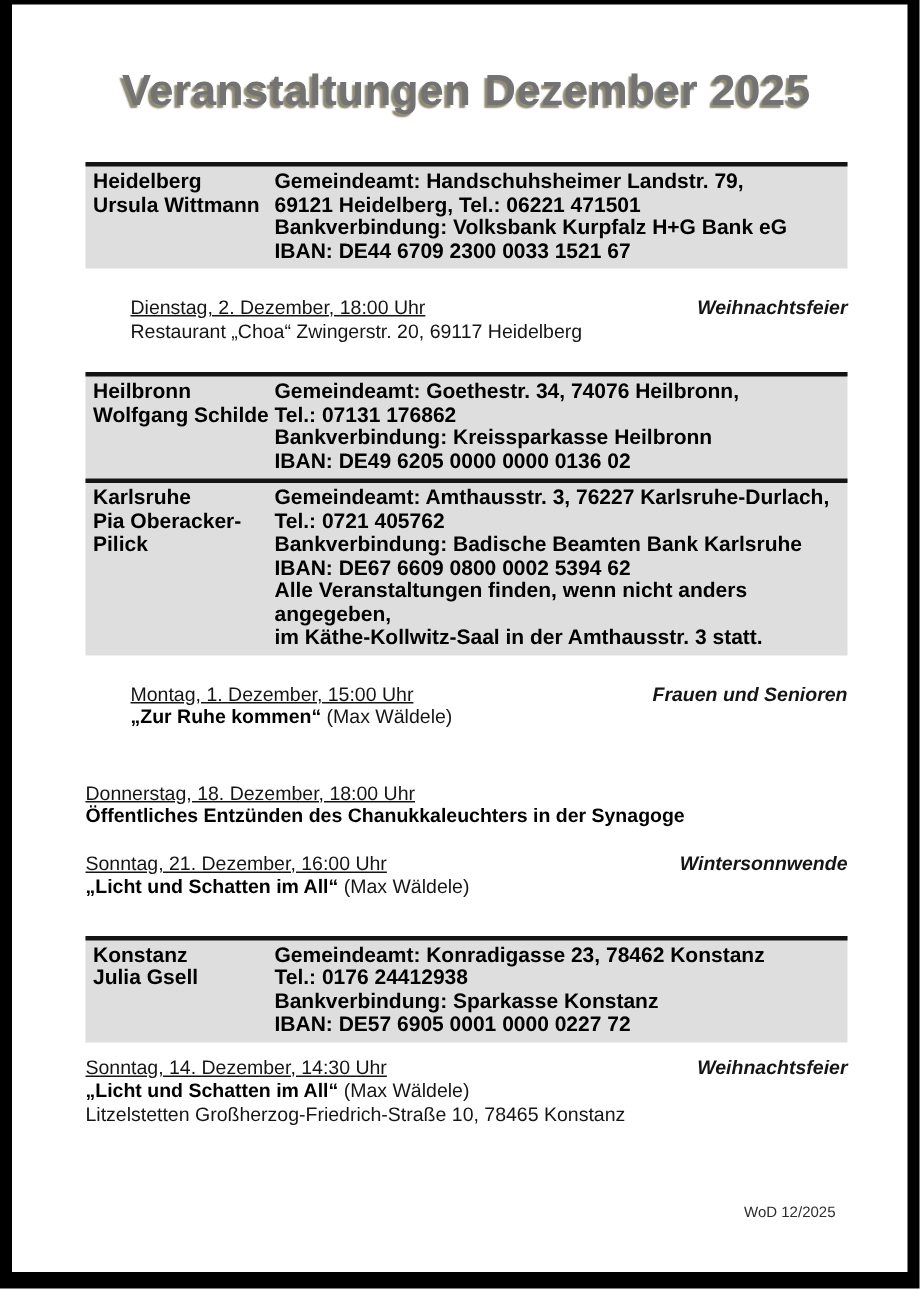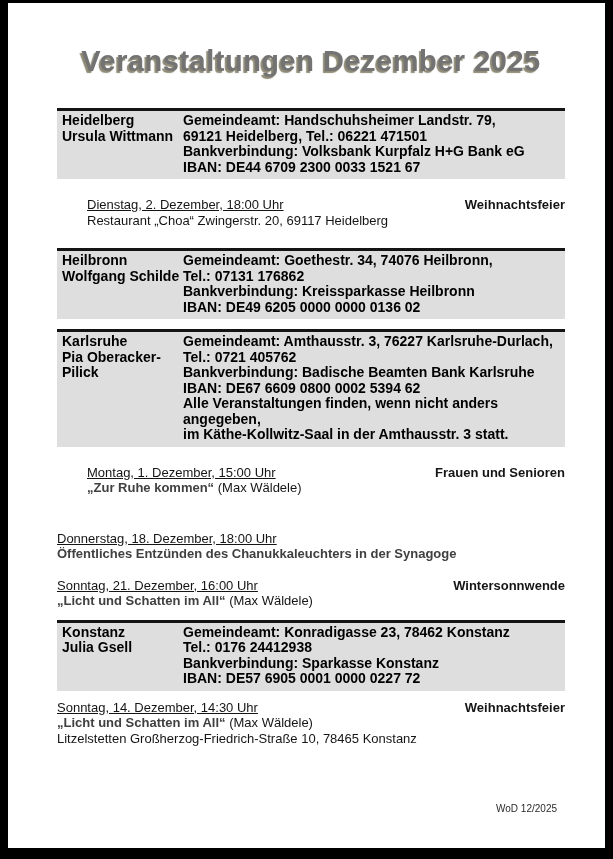--- a/index.html
+++ b/index.html
@@ -26,29 +26,29 @@
     background:#DEDEDE;
     padding:2px 5px 4px 5px;
     display:flex;
     font-size:14px;line-height:15.5px;font-weight:bold;color:#000;
   }
   .block-left{width:121px;flex-shrink:0;white-space:pre-line;}
   .block-right{flex:1;white-space:pre-line;}
   .event{font-size:13px;line-height:15.5px;color:#151515;}
   .event-head{display:flex;justify-content:space-between;align-items:baseline;}
   .event-date{text-decoration:underline;}
-  .event-cat{font-weight:bold;white-space:nowrap;}
-  .bold{font-weight:bold;color:#404040;}
+  .event-cat{font-weight:bold;font-style:italic;white-space:nowrap;}
+  .bold{font-weight:bold;color:#000000;}
   .event-line{white-space:pre-line;}
   .mt18{margin-top:18px;margin-left:30px;}
   .mt20{margin-top:20px;}
-  .mt10{margin-top:10px;}
+  .mt10{}
   .mt23{margin-top:35px;}
   .mt16{margin-top:16px;}
-  .mt25{margin-top:11px;}
+  .mt25{margin-top:25px;}
   .mt9{margin-top:9px;}
   .footer{
     position:absolute;top:800px;right:48px;
     font-size:10px;color:#2b2b2b;
   }
 </style>
 </head>
 <body>
 
 <div class="page">

